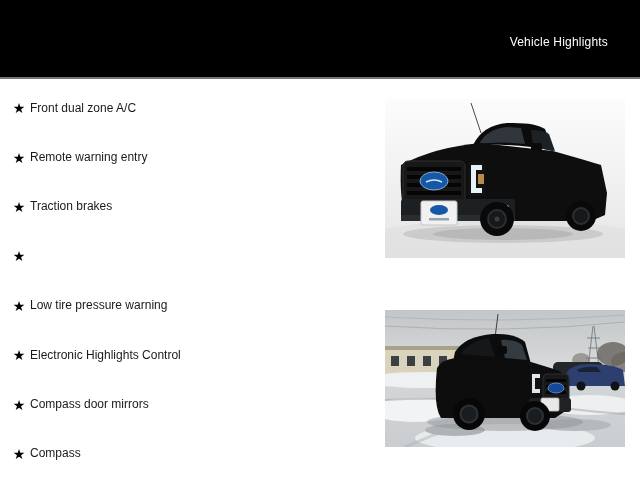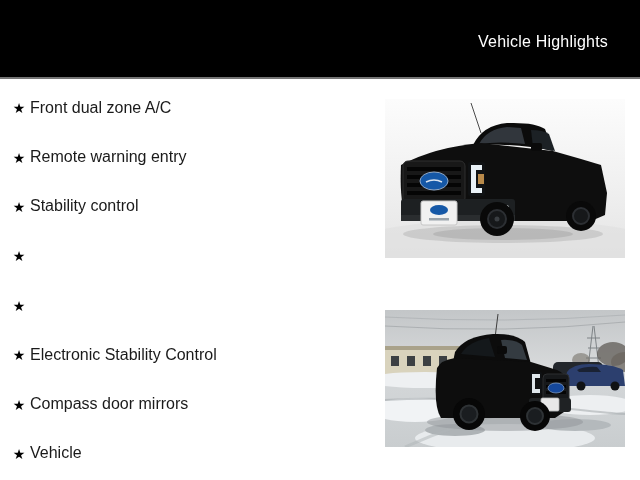--- a/index.html
+++ b/index.html
@@ -7,31 +7,31 @@
   .screen{
     position:relative;width:640px;height:480px;overflow:hidden;background:#fff;
     font-family:"Liberation Sans", sans-serif;
   }
   .header{
     position:absolute;top:0;left:0;width:640px;height:79px;background:#000;
     border-bottom:2px solid #757575;box-sizing:border-box;
     display:flex;align-items:center;justify-content:flex-end;padding-right:32px;
   }
   .page-title{
-    margin:0;color:#fff;font-size:16px;font-weight:400;letter-spacing:.2px;padding-top:6px;
+    margin:0;color:#fff;font-size:12px;font-weight:400;letter-spacing:.2px;padding-top:6px;
   }
   .highlights-list{
     position:absolute;left:8px;top:83px;margin:0;padding:0;list-style:none;
   }
   .highlight-item{height:49.4px;display:flex;align-items:center;}
   .star{
     width:22px;min-width:22px;text-align:center;font-size:14px;color:#000;line-height:1;
     padding-top:1px;
   }
-  .label{font-size:16px;color:#1a1a1a;white-space:nowrap;text-align:center;}
+  .label{font-size:12px;color:#1a1a1a;white-space:nowrap;text-align:center;}
   .photo{position:absolute;margin:0;padding:0;}
   .photo svg{display:block;width:100%;height:100%;}
   .photo-top{left:385px;top:99px;width:240px;height:159px;}
   .photo-bottom{left:385px;top:310px;width:240px;height:137px;}
 </style>
 </head>
 <body>
 
 <div class="screen">
 
@@ -43,39 +43,40 @@
     <li class="highlight-item">
       <span class="star">★</span>
       <span class="label">Front dual zone A/C</span>
     </li>
     <li class="highlight-item">
       <span class="star">★</span>
       <span class="label">Remote warning entry</span>
     </li>
     <li class="highlight-item">
       <span class="star">★</span>
-      <span class="label">Stability control</span>
-    </li>
-    <li class="highlight-item">
-      <span class="star">★</span>
-    </li>
-    <li class="highlight-item">
-      <span class="star">★</span>
-    </li>
-    <li class="highlight-item">
-      <span class="star">★</span>
-      <span class="label">Electronic Stability Control</span>
+      <span class="label">Traction brakes</span>
+    </li>
+    <li class="highlight-item">
+      <span class="star">★</span>
+    </li>
+    <li class="highlight-item">
+      <span class="star">★</span>
+      <span class="label">Low tire pressure warning</span>
+    </li>
+    <li class="highlight-item">
+      <span class="star">★</span>
+      <span class="label">Electronic Highlights Control</span>
     </li>
     <li class="highlight-item">
       <span class="star">★</span>
       <span class="label">Compass door mirrors</span>
     </li>
     <li class="highlight-item">
       <span class="star">★</span>
-      <span class="label">Vehicle</span>
+      <span class="label">Compass</span>
     </li>
   </ul>
 
   <figure class="photo photo-top">
     <svg viewBox="0 0 240 159" preserveAspectRatio="none" aria-hidden="true">
       <defs>
         <linearGradient id="bg1" x1="0" y1="0" x2="0" y2="1">
           <stop offset="0" stop-color="#fcfcfc"></stop>
           <stop offset="0.55" stop-color="#f0f0f0"></stop>
           <stop offset="1" stop-color="#e4e4e4"></stop>

